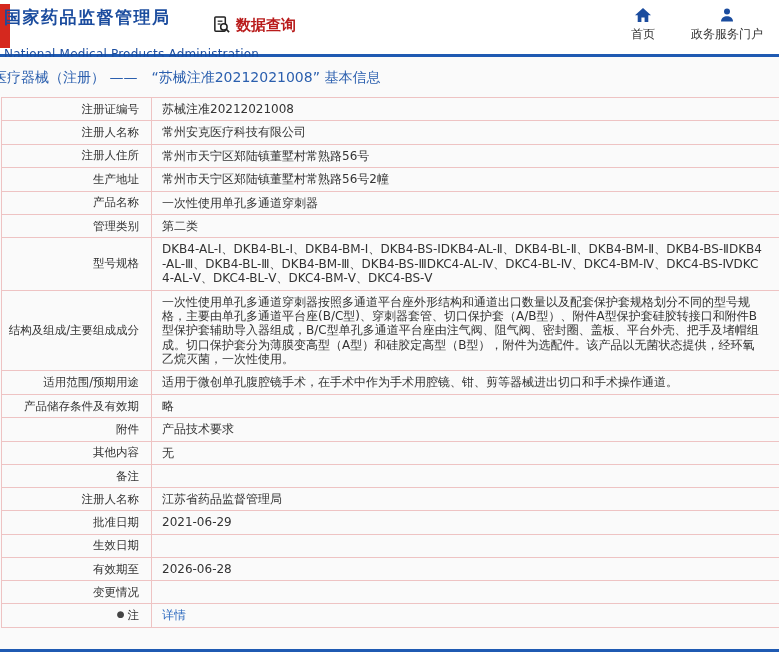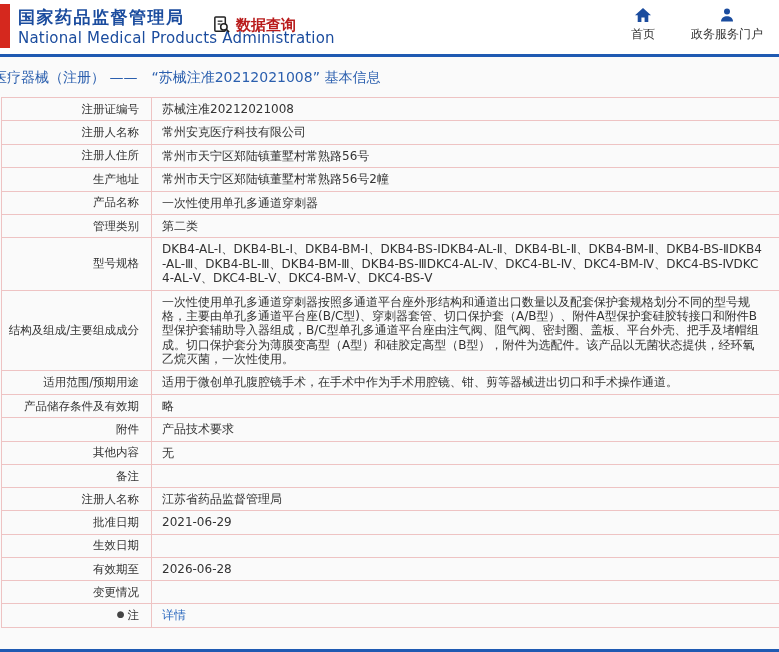--- a/index.html
+++ b/index.html
@@ -13,23 +13,23 @@
   *{box-sizing:border-box;}
   html,body{margin:0;padding:0;}
   body{
     width:779px;height:652px;position:relative;overflow:hidden;
     font-family:"DejaVu Sans","Liberation Sans",sans-serif;
     background:#ffffff;color:var(--text-dark);
   }
   
   .header{height:54px;position:relative;background:#fff;}
   .logo-red{position:absolute;left:0;top:4px;width:10px;height:44px;background:var(--logo-red);}
-  .brand{position:absolute;left:18px;top:8px;cursor:pointer;}
+  .brand{position:absolute;left:4px;top:8px;cursor:pointer;}
   .brand-title{font-size:17px;font-weight:bold;color:var(--accent-blue);letter-spacing:1.5px;line-height:1.1;}
-  .brand-sub{font-size:15px;color:var(--accent-blue);margin-top:2px;letter-spacing:.2px;}
+  .brand-sub{font-size:12px;color:var(--accent-blue);margin-top:20px;letter-spacing:.2px;}
   .query{position:absolute;left:212px;top:16px;display:flex;align-items:center;gap:5px;cursor:pointer;}
   .query-label{font-size:15px;font-weight:bold;color:#b91c1c;}
   .topnav{position:absolute;right:16px;top:6px;display:flex;gap:36px;}
   .nav-item{display:flex;flex-direction:column;align-items:center;gap:3px;font-size:12px;color:#333;cursor:pointer;}
   .nav-icon{color:var(--accent-blue);height:17px;display:flex;align-items:flex-end;}
   .hdr-divider{height:3px;background:var(--divider-blue);}
   
   .content{background:#fafafa;height:595px;position:relative;}
   .breadcrumb{padding:12px 0 10px 0;margin-left:-7px;font-size:14px;color:#2b5fae;white-space:nowrap;}
   .info-table{margin-left:1px;border-top:1px solid var(--table-line);border-left:1px solid var(--table-line);}

